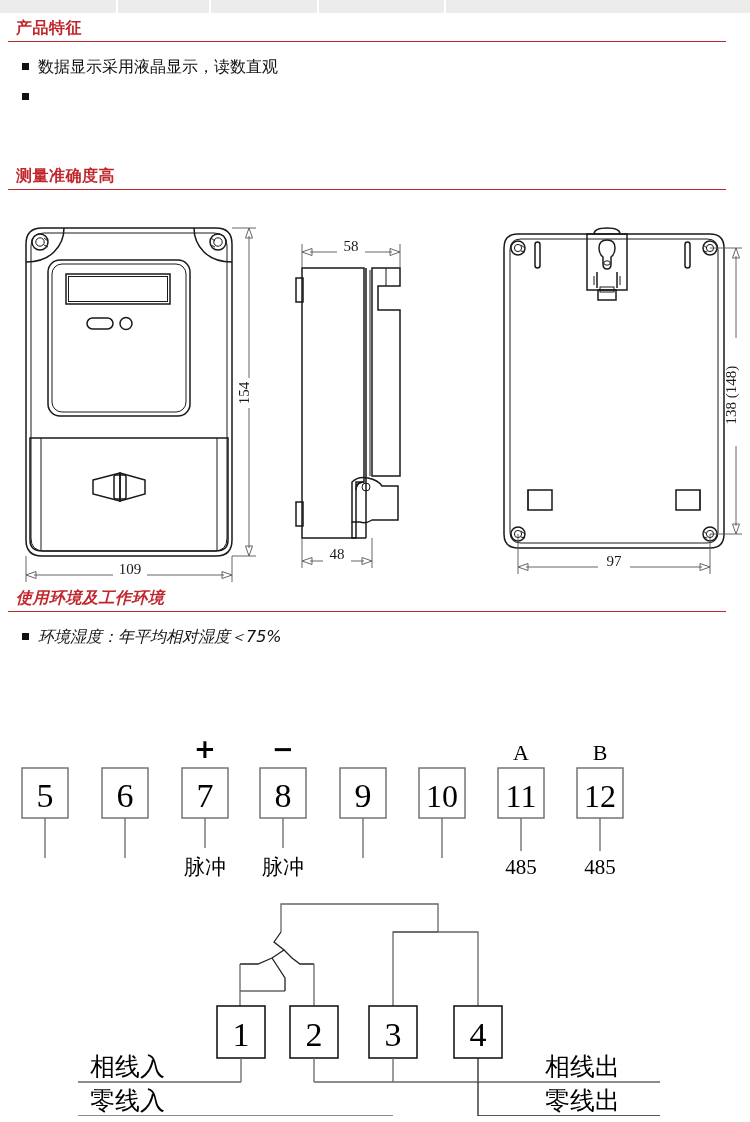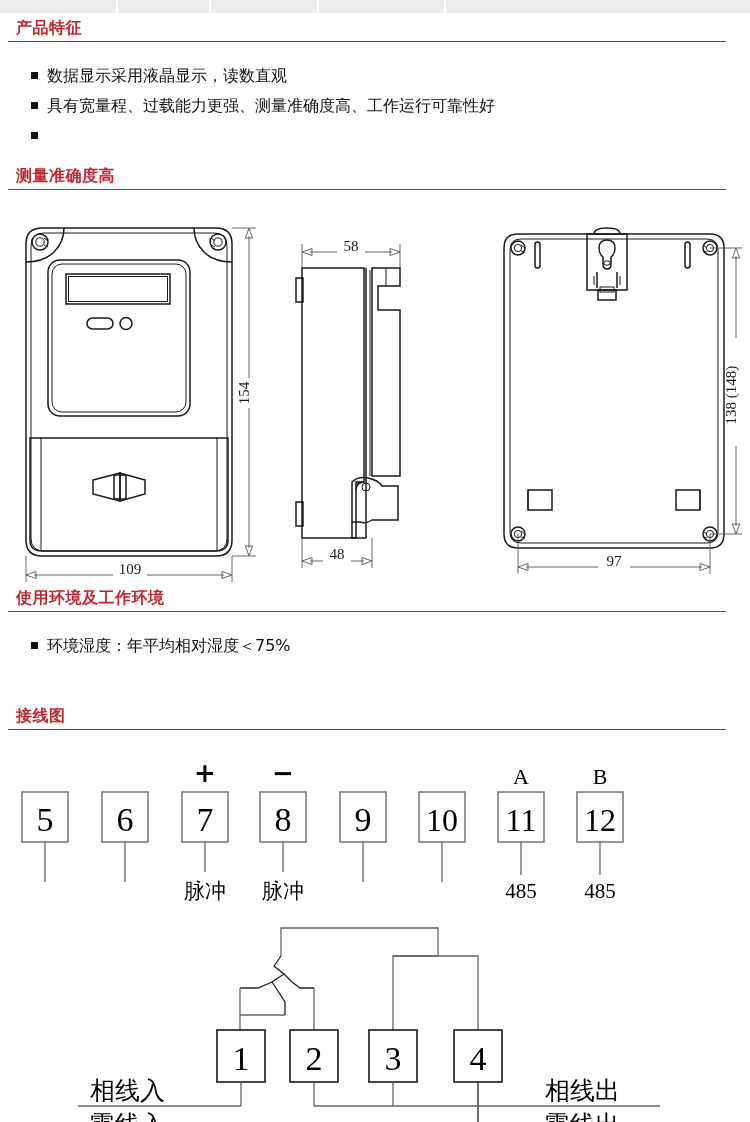--- a/index.html
+++ b/index.html
@@ -45,21 +45,21 @@
     line-height: 20px;
     padding: 0 0 3px 8px;
     letter-spacing: 0.5px;
     border-bottom: 1.6px solid #c0272d;
     margin: 0 8px 0 8px;
     font-family: "DejaVu Sans", "Liberation Sans", sans-serif;
   }
 
   
   .bullets {
-    margin: 9px;
+    margin: 0;
     padding: 10px 0 0 0;
     list-style: none;
   }
   .bullets li {
     display: flex;
     align-items: flex-start;
     font-size: 16px;
     line-height: 30px;
     padding-left: 22px;
     color: #111;
@@ -72,21 +72,21 @@
     margin-top: 11px;
     margin-right: 9px;
     flex: 0 0 auto;
   }
   .bullets li .txt { white-space: nowrap; }
 
   
   .blk { position: absolute; left: 0; width: 734px; }
   #blk-features   { top: 18px; }
   #blk-dims       { top: 166px; }
-  #blk-env        { top: 588px; }
+  #blk-env        { top: 588px; font-style: italic; }
   #blk-wiring     { top: 706px; }
 
   .draw-area { position: relative; width: 750px; }
 
   svg { display: block; }
   .ln   { fill: none; stroke: #1a1a1a; stroke-width: 1.5; }
   .ln-t { fill: none; stroke: #1a1a1a; stroke-width: 1; }
   .dim  { fill: none; stroke: #555; stroke-width: 0.9; }
   .wire { fill: none; stroke: #666; stroke-width: 1.3; }
   .wire-d { fill: none; stroke: #222; stroke-width: 1.3; }
@@ -139,24 +139,20 @@
   <div class="cell c4"></div>
   <div class="cell c5"></div>
 </div>
 
 <div class="blk" id="blk-features">
   <div class="section-head">产品特征</div>
   <ul class="bullets">
     <li>
       <span class="sq"></span>
       <span class="txt">数据显示采用液晶显示，读数直观</span>
-    </li>
-    <li>
-      <span class="sq"></span>
-      <span class="txt">具有宽量程、过载能力更强、测量准确度高、工作运行可靠性好</span>
     </li>
     <li>
       <span class="sq"></span>
     </li>
   </ul>
 </div>
 
 <div class="blk" id="blk-dims">
   <div class="section-head">测量准确度高</div>
 
@@ -352,21 +348,20 @@
   <div class="section-head">使用环境及工作环境</div>
   <ul class="bullets">
     <li>
       <span class="sq"></span>
       <span class="txt">环境湿度：年平均相对湿度＜75%</span>
     </li>
   </ul>
 </div>
 
 <div class="blk" id="blk-wiring">
-  <div class="section-head">接线图</div>
 
   <div class="draw-area">
     <svg width="750" height="410" viewBox="0 0 750 410">
 
       <g>
 
         <g>
           <rect class="boxline" x="22" y="62" width="46" height="50"></rect>
           <text class="termnum" x="45" y="101">5</text>
           <path class="wire" d="M 45 112 L 45 152"></path>

